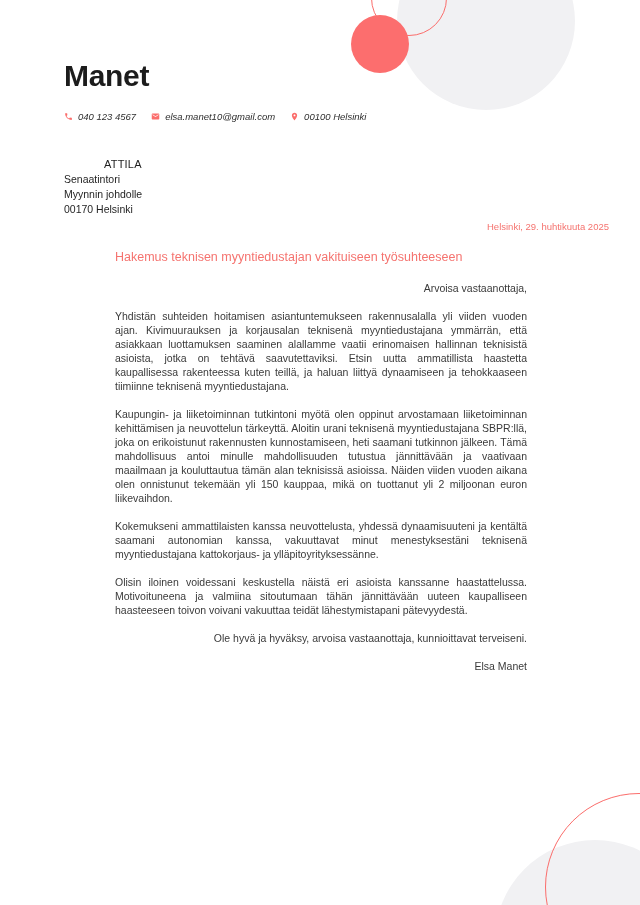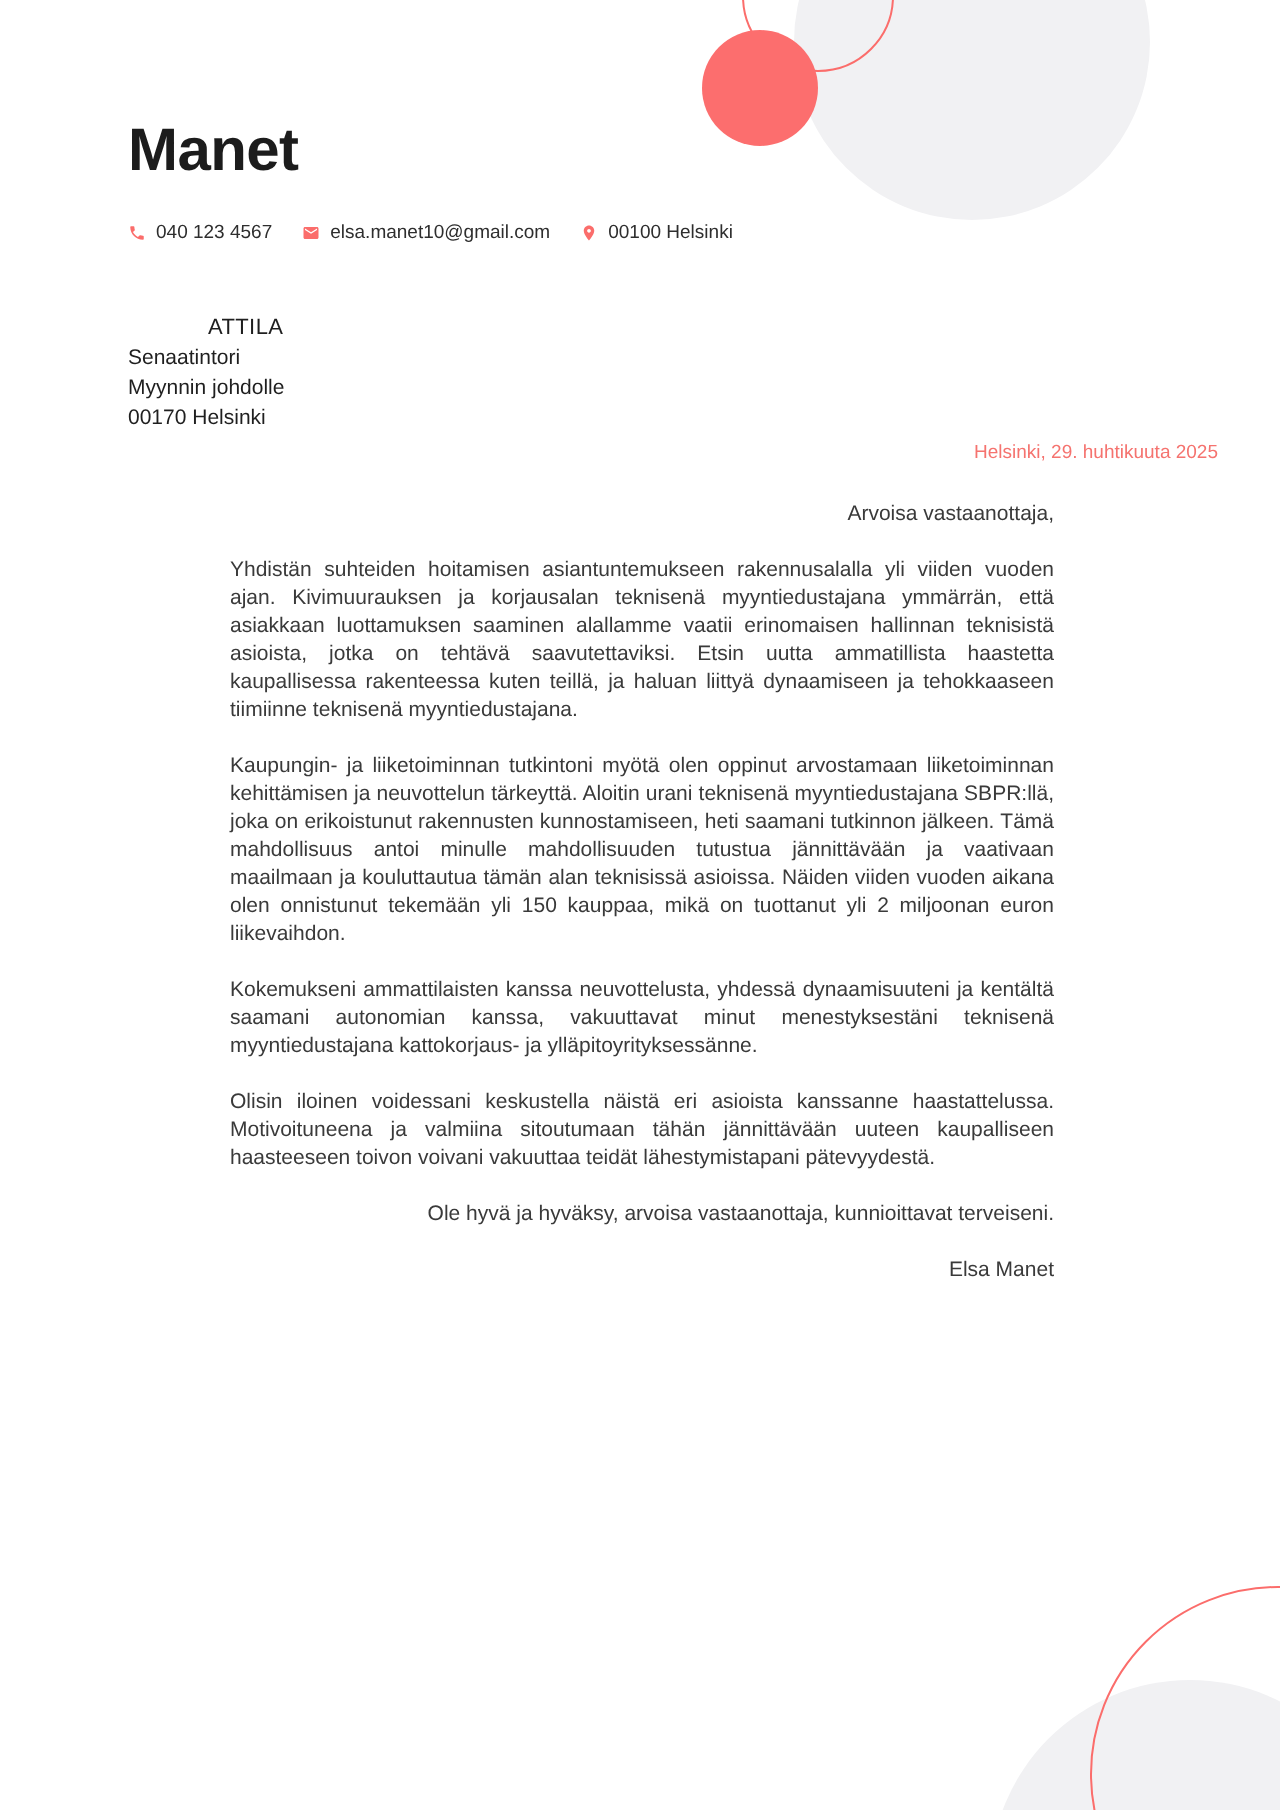--- a/index.html
+++ b/index.html
@@ -48,21 +48,21 @@
     letter-spacing: -0.3px;
   }
   .contact-row {
     display: flex;
     align-items: center;
     gap: 15px;
     margin-top: 18px;
     font-size: 9.5px;
     color: #2e2e2e;
   }
-  .contact-item { display: flex; align-items: center; gap: 5px; }
+  .contact-item { display: flex; align-items: center; gap: 5px; font-style: italic; }
   .contact-item svg { width: 9px; height: 9px; fill: #fb6d6b; flex: 0 0 auto; }
 
   
   .recipient { margin-top: 35px; font-size: 10.5px; line-height: 15px; color: #1f1f1f; }
   .recipient .company { font-weight: 400; font-size: 11px; letter-spacing: 0.2px; margin-left: 40px; }
   .date-line {
     position: absolute;
     top: 221px; right: 31px;
     font-size: 9.5px;
     color: #f5736f;
@@ -132,20 +132,21 @@
     </div>
 
     <div class="recipient">
       <div class="company">ATTILA</div>
       <div>Senaatintori</div>
       <div>Myynnin johdolle</div>
       <div>00170 Helsinki</div>
     </div>
 
     <div class="letter">
+      <div class="subject">Hakemus teknisen myyntiedustajan vakituiseen työsuhteeseen</div>
       <p class="no-justify">Arvoisa vastaanottaja,</p>
       <p>Yhdistän suhteiden hoitamisen asiantuntemukseen rakennusalalla yli viiden vuoden ajan. Kivimuurauksen ja korjausalan teknisenä myyntiedustajana ymmärrän, että asiakkaan luottamuksen saaminen alallamme vaatii erinomaisen hallinnan teknisistä asioista, jotka on tehtävä saavutettaviksi. Etsin uutta ammatillista haastetta kaupallisessa rakenteessa kuten teillä, ja haluan liittyä dynaamiseen ja tehokkaaseen tiimiinne teknisenä myyntiedustajana.</p>
       <p>Kaupungin- ja liiketoiminnan tutkintoni myötä olen oppinut arvostamaan liiketoiminnan kehittämisen ja neuvottelun tärkeyttä. Aloitin urani teknisenä myyntiedustajana SBPR:llä, joka on erikoistunut rakennusten kunnostamiseen, heti saamani tutkinnon jälkeen. Tämä mahdollisuus antoi minulle mahdollisuuden tutustua jännittävään ja vaativaan maailmaan ja kouluttautua tämän alan teknisissä asioissa. Näiden viiden vuoden aikana olen onnistunut tekemään yli 150 kauppaa, mikä on tuottanut yli 2 miljoonan euron liikevaihdon.</p>
       <p>Kokemukseni ammattilaisten kanssa neuvottelusta, yhdessä dynaamisuuteni ja kentältä saamani autonomian kanssa, vakuuttavat minut menestyksestäni teknisenä myyntiedustajana kattokorjaus- ja ylläpitoyrityksessänne.</p>
       <p>Olisin iloinen voidessani keskustella näistä eri asioista kanssanne haastattelussa. Motivoituneena ja valmiina sitoutumaan tähän jännittävään uuteen kaupalliseen haasteeseen toivon voivani vakuuttaa teidät lähestymistapani pätevyydestä.</p>
       <p class="no-justify closing">Ole hyvä ja hyväksy, arvoisa vastaanottaja, kunnioittavat terveiseni.</p>
       <p class="no-justify signature">Elsa Manet</p>
     </div>
   </div>
 

